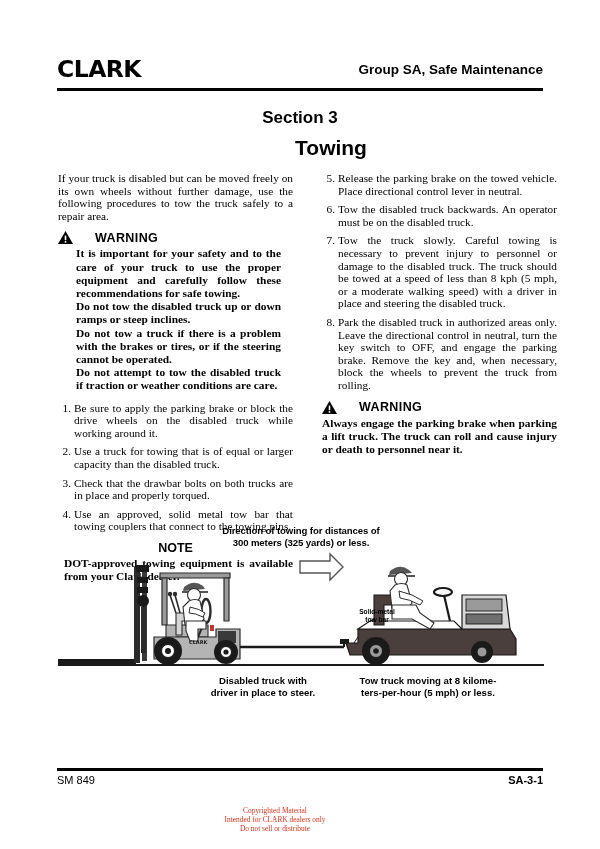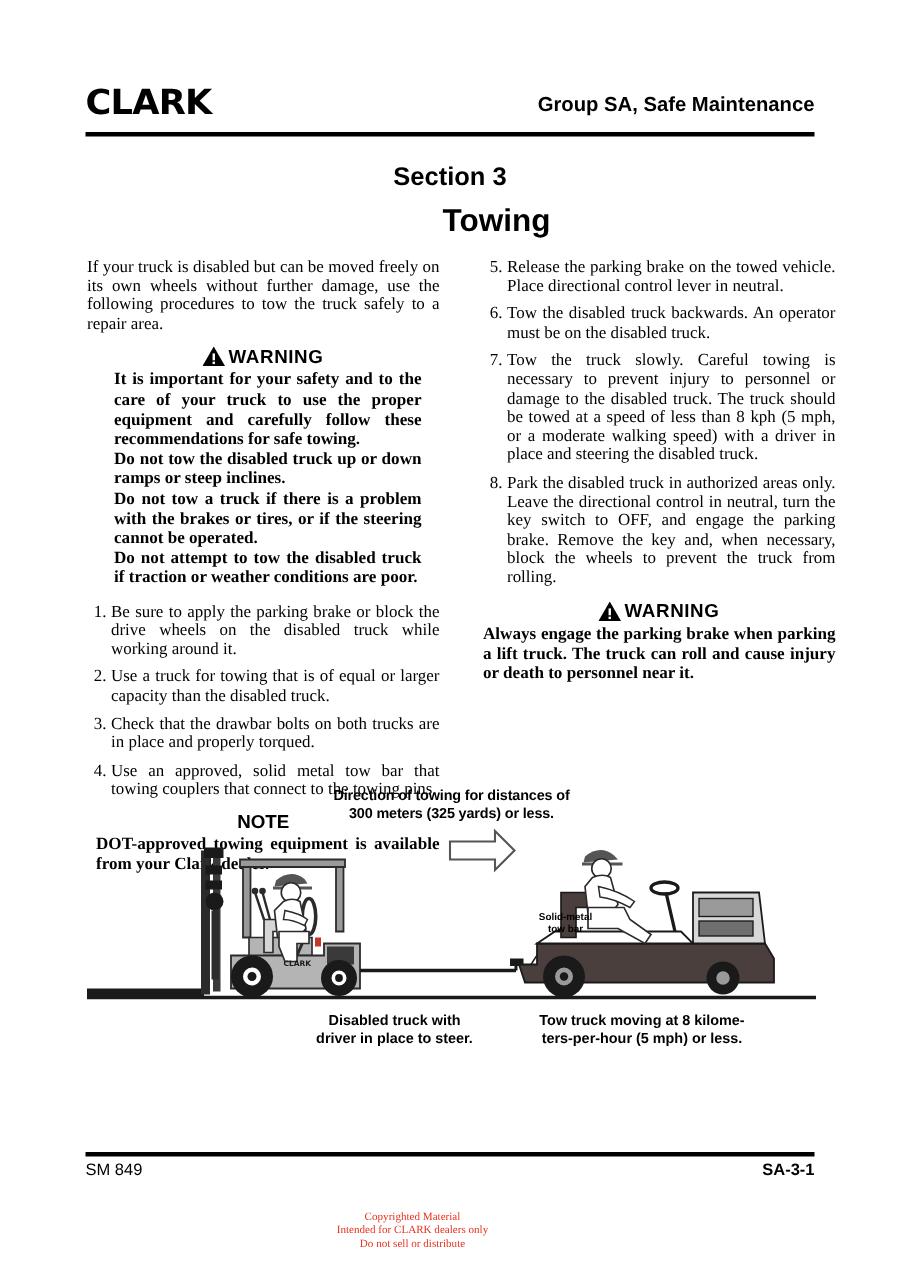--- a/index.html
+++ b/index.html
@@ -74,22 +74,22 @@
     text-align:justify;
   }
   .olist li .num{
     position:absolute;left:0;top:0;width:13px;
     text-align:right;
   }
 
   
   .callout{margin:9px 0 9px 0;}
   .callout-head{
-    display:flex;align-items:center;justify-content:center;
-    gap:2px;
+    display:flex;align-items:center;
+    gap:22px;
     margin-bottom:3px;
   }
   .warn-tri{
     position:relative;
     width:15px;height:13px;
     flex:0 0 auto;
   }
   .warn-tri svg{display:block;}
   .callout-label{
     font-family:"Liberation Sans", sans-serif;
@@ -201,21 +201,21 @@
             <rect x="6.7" y="4.6" width="1.6" height="4.6" fill="#fff"></rect>
             <rect x="6.7" y="10.1" width="1.6" height="1.6" fill="#fff"></rect>
           </svg>
         </span>
         <span class="callout-label">WARNING</span>
       </div>
       <div class="callout-body">
         <p>It is important for your safety and to the care of your truck to use the proper equipment and carefully follow these recommendations for safe towing.</p>
         <p>Do not tow the disabled truck up or down ramps or steep inclines.</p>
         <p>Do not tow a truck if there is a problem with the brakes or tires, or if the steering cannot be operated.</p>
-        <p>Do not attempt to tow the disabled truck if traction or weather conditions are poor.</p>
+        <p>Do not attempt to tow the disabled truck if traction or weather conditions are care.</p>
       </div>
     </div>
 
     <ul class="olist">
       <li>
         <span class="num">1.</span>
         <span>Be sure to apply the parking brake or block the drive wheels on the disabled truck while working around it.</span>
       </li>
       <li>
         <span class="num">2.</span>

